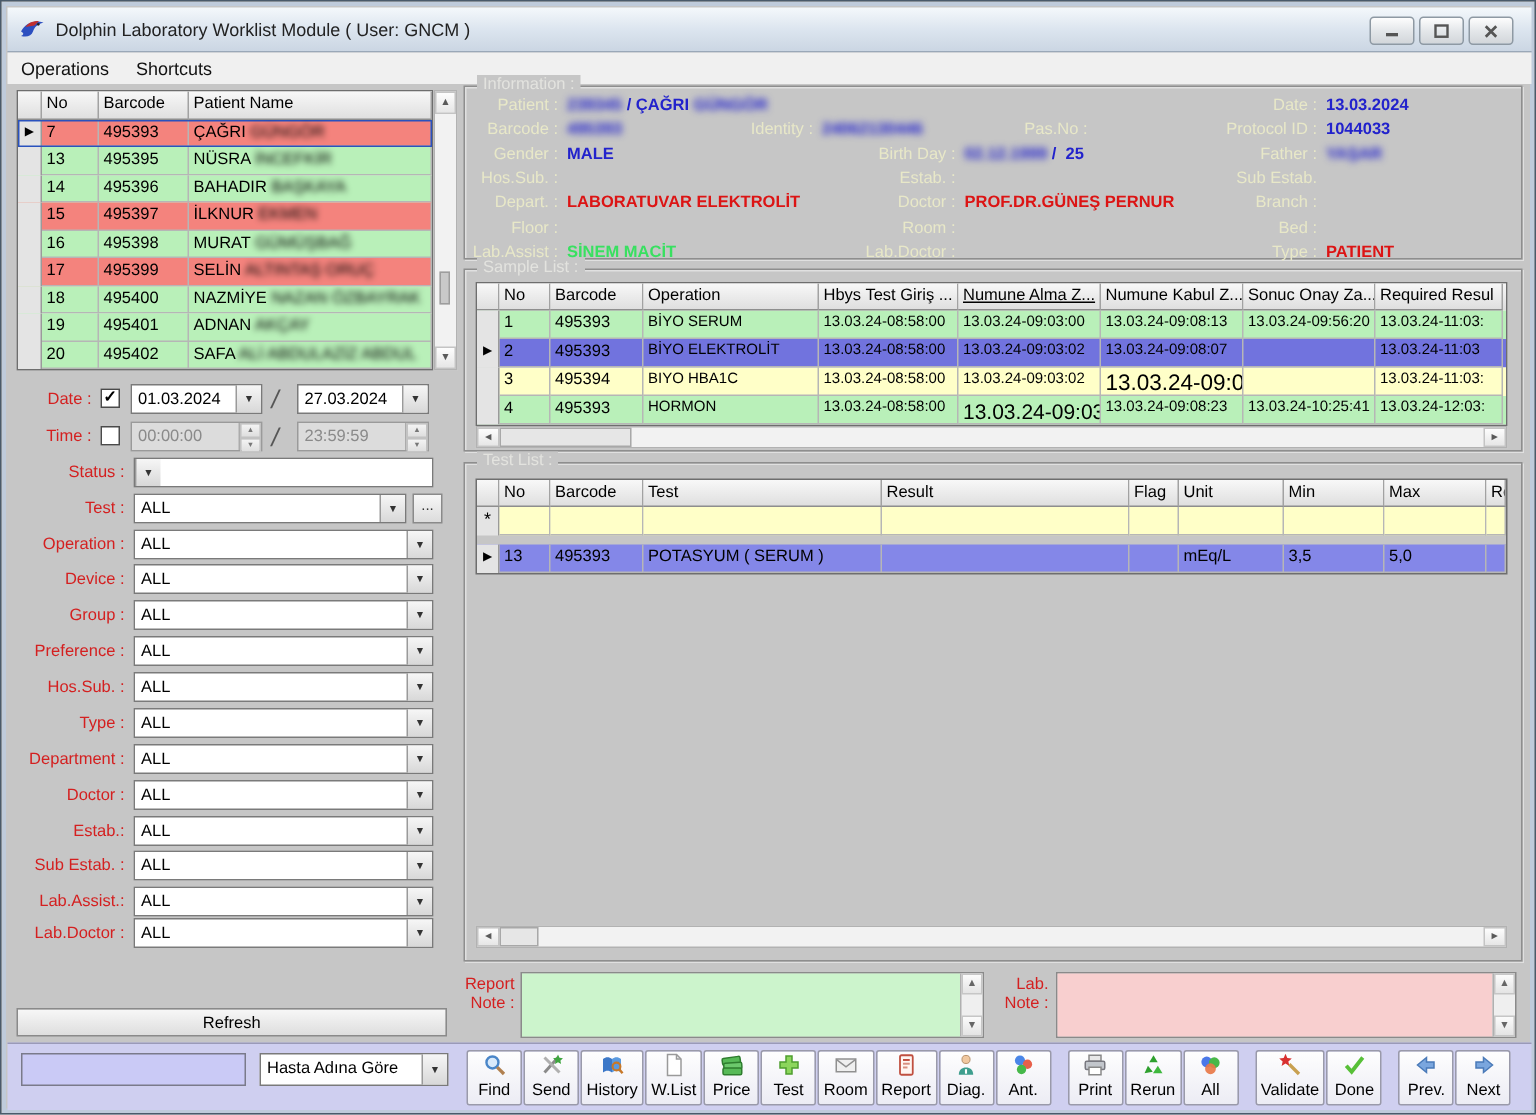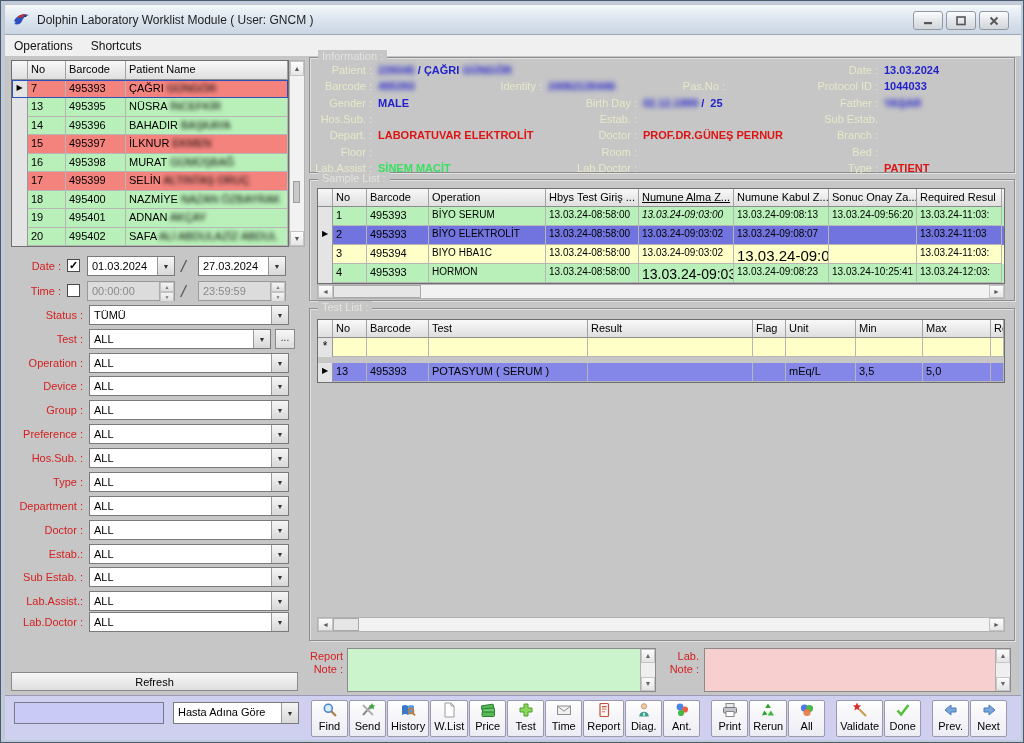--- a/index.html
+++ b/index.html
@@ -247,21 +247,20 @@
     <span class="spin-val">23:59:59</span>
     <span class="spin-btns">
         <span>▲</span>
         <span>▼</span>
       </span>
   </div>
 
   <div id="filter-selects">
       <span class="flabel" style="left: -4px; top: 308px;">Status :</span>
       <div class="combo" style="left: 88px; top: 304px; width: 200px;">
-        <span class="combo-val">TÜMÜ</span>
         <span class="combo-btn">▼</span>
       </div>
       <span class="flabel" style="left: -4px; top: 332px;">Test :</span>
       <div class="combo" style="left: 88px; top: 328px; width: 182px;">
         <span class="combo-val">ALL</span>
         <span class="combo-btn">▼</span>
       </div>
       <span class="dots-btn" style="left: 274px; top: 328px;">...</span>
       <span class="flabel" style="left: -4px; top: 356px;">Operation :</span>
       <div class="combo" style="left: 88px; top: 352px; width: 200px;">
@@ -392,21 +391,21 @@
           <div class="g-hc" style="width: 88px; flex: 0 0 auto;">Sonuc Onay Za...</div>
           <div class="g-hc" style="width: 85px; flex: 0 0 auto;">Required Resul</div>
         </div>
       <div id="sample-body">
           <div class="g-row row-green" style="height: 19px;">
             <div class="selcell" style="width: 15px; flex: 0 0 auto;"></div>
             <div class="g-c" style="width: 34px; flex: 0 0 auto;">1</div>
             <div class="g-c" style="width: 62px; flex: 0 0 auto;">495393</div>
             <div class="g-c" style="width: 117px; flex: 0 0 auto; font-size: 10px;">BİYO SERUM</div>
             <div class="g-c" style="width: 93px; flex: 0 0 auto; font-size: 10px;">13.03.24-08:58:00</div>
-            <div class="g-c" style="width: 95px; flex: 0 0 auto; font-size: 10px; font-style: italic;">13.03.24-09:03:00</div>
+            <div class="g-c" style="width: 95px; flex: 0 0 auto; font-size: 10px;">13.03.24-09:03:00</div>
             <div class="g-c" style="width: 95px; flex: 0 0 auto; font-size: 10px;">13.03.24-09:08:13</div>
             <div class="g-c" style="width: 88px; flex: 0 0 auto; font-size: 10px;">13.03.24-09:56:20</div>
             <div class="g-c" style="width: 85px; flex: 0 0 auto; font-size: 10px;">13.03.24-11:03:</div>
           </div>
           <div class="g-row row-selblue" style="height: 19px;">
             <div class="selcell" style="width: 15px; flex: 0 0 auto;">▶</div>
             <div class="g-c" style="width: 34px; flex: 0 0 auto;">2</div>
             <div class="g-c" style="width: 62px; flex: 0 0 auto;">495393</div>
             <div class="g-c" style="width: 117px; flex: 0 0 auto; font-size: 10px;">BİYO ELEKTROLİT</div>
             <div class="g-c" style="width: 93px; flex: 0 0 auto; font-size: 10px;">13.03.24-08:58:00</div>
@@ -569,21 +568,21 @@
           <span><svg viewBox="0 0 16 16">
               <path d="M6 2h4v4h4v4h-4v4H6v-4H2V6h4z" fill="#8CD65C" stroke="#4E9E2E"></path>
             </svg></span>
           <span class="tb-label">Test</span>
         </button>
         <button class="tb">
           <span><svg viewBox="0 0 16 16">
               <rect x="1.5" y="4" width="13" height="8.5" fill="#EFEFEF" stroke="#909090"></rect>
               <path d="M1.5 4.2l6.5 5 6.5-5" fill="none" stroke="#909090"></path>
             </svg></span>
-          <span class="tb-label">Time</span>
+          <span class="tb-label">Room</span>
         </button>
         <button class="tb">
           <span><svg viewBox="0 0 16 16">
               <rect x="4" y="1.5" width="8.5" height="13" rx="1" fill="#FFF6F2" stroke="#C05040" stroke-width="1.2"></rect>
               <rect x="6" y="4" width="4.5" height="1.3" fill="#C05040"></rect>
               <rect x="6" y="6.5" width="4.5" height="1.3" fill="#D89080"></rect>
               <rect x="6" y="9" width="3" height="1.3" fill="#D89080"></rect>
             </svg></span>
           <span class="tb-label">Report</span>
         </button>

